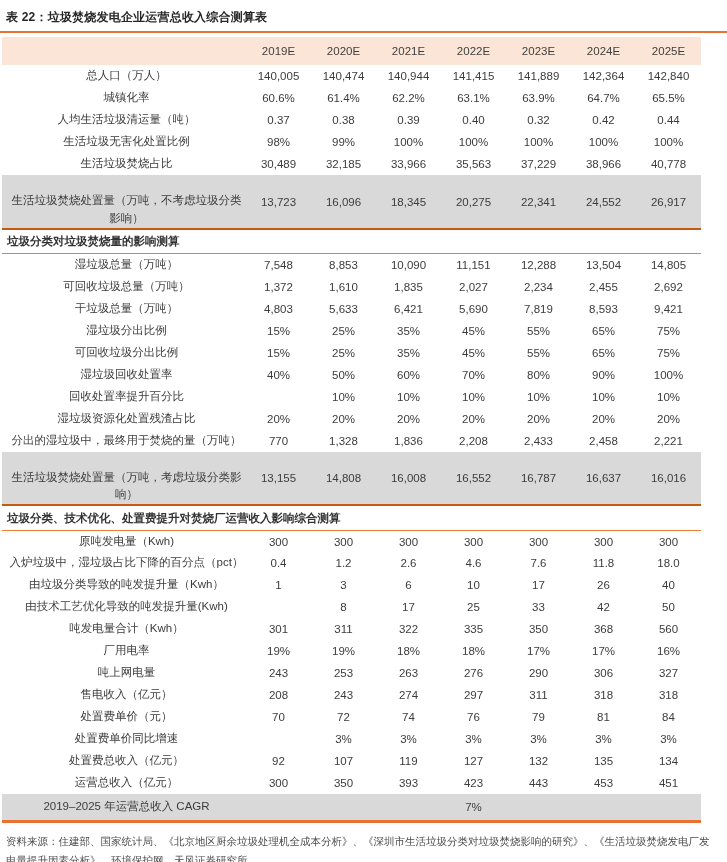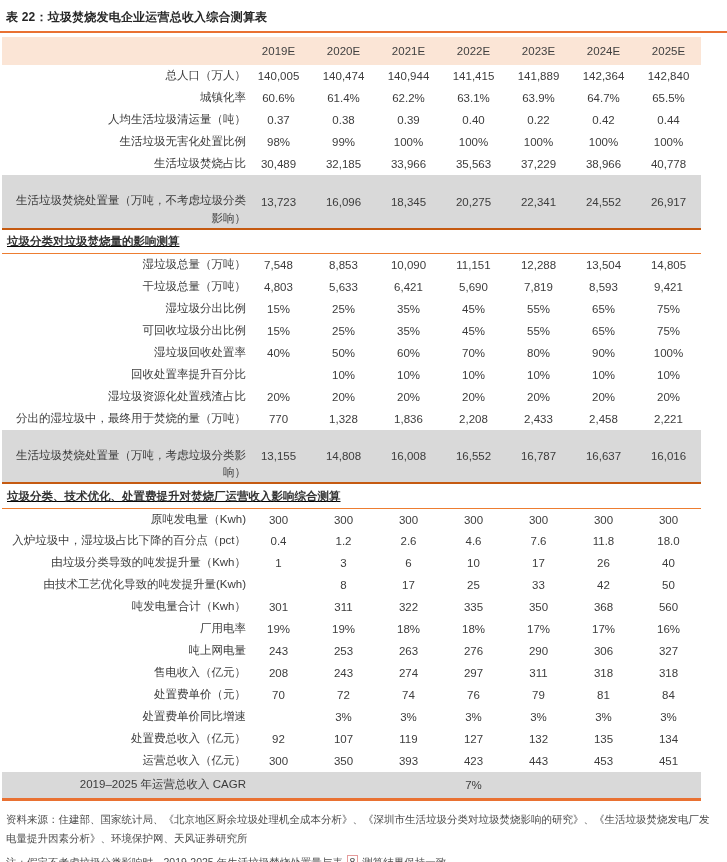--- a/index.html
+++ b/index.html
@@ -14,28 +14,28 @@
   table.meas { border-collapse:collapse; table-layout:fixed; width:699px;
     margin:4px 14px 0 2px; border-bottom:3px solid #e97132; }
   col.c-lbl { width:244px; }
   col.c-val { width:65px; }
 
   thead tr { background:#fbe5d6; height:28px; }
   thead th { font-weight:normal; font-size:11.5px; color:#404040; text-align:center; }
 
   td { font-size:11.5px; color:#3c3c3c; }
   tr.data { height:22px; }
-  td.lbl { text-align:right; padding-left:5px; white-space:normal; line-height:1.55; }
+  td.lbl { text-align:center; padding-left:5px; white-space:normal; line-height:1.55; }
   td.val { text-align:center; }
 
   tr.gray { background:#d9d9d9; height:40px; }
   tr.gray td.lbl { vertical-align:middle; padding-top:17px; }
   tr.gray td.val { vertical-align:bottom; padding-bottom:20px; }
 
-  tr.section { height:25px;text-decoration:underline; }
+  tr.section { height:25px; }
   tr.section td { font-weight:bold; color:#333333; padding-left:5px;
     border-top:2px solid #c55a11; border-bottom:1px solid #ed7d31; }
 
   tr.cagr { background:#d9d9d9; height:27px; }
   tr.cagr td.lbl { font-size:11.5px; }
 
   .footer { padding:9px 10px 0 6px; }
   .source-text { font-size:10.5px; color:#4c4c4c; line-height:1.85; width:705px; }
   .note-text { font-size:10.5px; color:#4c4c4c; margin-top:7px; }
   .table-ref { border:1px solid #e59b9b; padding:0 2px; margin:0 1px; color:#4c4c4c; }
@@ -93,21 +93,21 @@
           <td class="val">63.9%</td>
           <td class="val">64.7%</td>
           <td class="val">65.5%</td>
         </tr>
         <tr class="data">
           <td class="lbl">人均生活垃圾清运量（吨）</td>
           <td class="val">0.37</td>
           <td class="val">0.38</td>
           <td class="val">0.39</td>
           <td class="val">0.40</td>
-          <td class="val">0.22</td>
+          <td class="val">0.32</td>
           <td class="val">0.42</td>
           <td class="val">0.44</td>
         </tr>
         <tr class="data">
           <td class="lbl">生活垃圾无害化处置比例</td>
           <td class="val">98%</td>
           <td class="val">99%</td>
           <td class="val">100%</td>
           <td class="val">100%</td>
           <td class="val">100%</td>
@@ -141,20 +141,30 @@
           <td class="lbl">湿垃圾总量（万吨）</td>
           <td class="val">7,548</td>
           <td class="val">8,853</td>
           <td class="val">10,090</td>
           <td class="val">11,151</td>
           <td class="val">12,288</td>
           <td class="val">13,504</td>
           <td class="val">14,805</td>
         </tr>
         <tr class="data">
+          <td class="lbl">可回收垃圾总量（万吨）</td>
+          <td class="val">1,372</td>
+          <td class="val">1,610</td>
+          <td class="val">1,835</td>
+          <td class="val">2,027</td>
+          <td class="val">2,234</td>
+          <td class="val">2,455</td>
+          <td class="val">2,692</td>
+        </tr>
+        <tr class="data">
           <td class="lbl">干垃圾总量（万吨）</td>
           <td class="val">4,803</td>
           <td class="val">5,633</td>
           <td class="val">6,421</td>
           <td class="val">5,690</td>
           <td class="val">7,819</td>
           <td class="val">8,593</td>
           <td class="val">9,421</td>
         </tr>
         <tr class="data">

